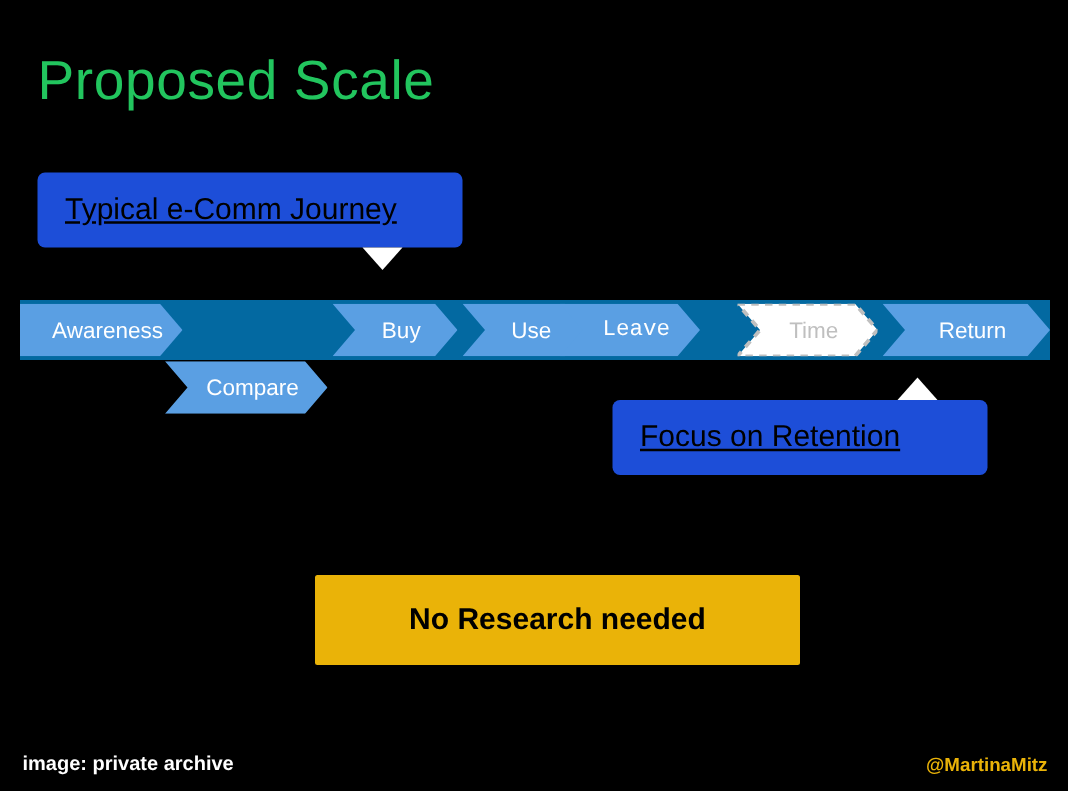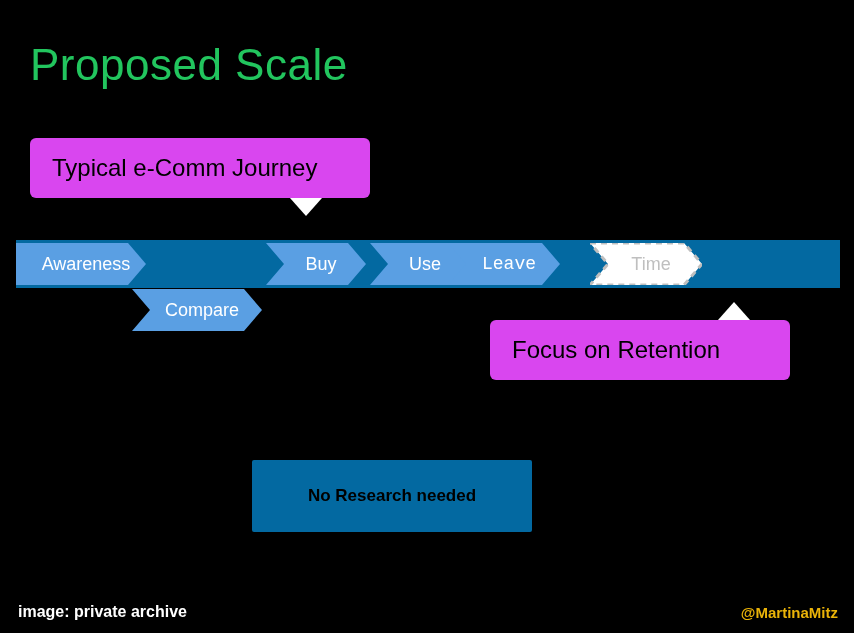--- a/index.html
+++ b/index.html
@@ -14,27 +14,28 @@
   .title {
     color: #22c55e;
     font-size: 44px;
     font-weight: 400;
     position: absolute;
     top: 40px;
     left: 30px;
     letter-spacing: 0.5px;
   }
   .callout {
-    background: #d946ef;
+    background: #1d4ed8;
     color: #000;
     font-size: 24px;
     padding: 16px 22px;
     border-radius: 6px;
     position: absolute;
     box-shadow: 0 2px 6px rgba(0,0,0,0.3);
+    text-decoration: underline;
   }
   .callout-top {
     top: 138px;
     left: 30px;
     width: 340px;
   }
   .callout-top::after {
     content: "";
     position: absolute;
     bottom: -18px;
@@ -87,25 +88,25 @@
   .chev .lbl {
     position: relative;
     z-index: 2;
     padding-left: 10px;
   }
   .chev-time .lbl { color: #bfbfbf; }
   .highlight-btn {
     position: absolute;
     top: 460px;
     left: 252px;
-    width: 280px;
+    width: 388px;
     height: 72px;
-    background: #0369a1;
+    background: #eab308;
     color: #000;
-    font-size: 17px;
+    font-size: 24px;
     font-weight: 700;
     display: flex;
     align-items: center;
     justify-content: center;
     border-radius: 2px;
   }
   .credit {
     position: absolute;
     bottom: 12px;
     left: 18px;
@@ -166,20 +167,26 @@
     <span class="lbl">Leave</span>
   </div>
 
   <div class="chev chev-time" style="left:574px;width:112px;">
     <svg viewBox="0 0 112 42" preserveAspectRatio="none">
         <polygon points="0,0 94,0 112,21 94,42 0,42 18,21" fill="#ffffff" stroke="#bfbfbf" stroke-width="3" stroke-dasharray="6,5"></polygon>
       </svg>
     <span class="lbl">Time</span>
   </div>
 
+  <div class="chev" style="left:690px;width:134px;">
+    <svg viewBox="0 0 134 42" preserveAspectRatio="none">
+        <polygon points="0,0 116,0 134,21 116,42 0,42 18,21" fill="#5a9fe3"></polygon>
+      </svg>
+    <span class="lbl">Return</span>
+  </div>
 
 </div>
 
 <div class="callout callout-bottom">Focus on Retention</div>
 
 <div class="highlight-btn">No Research needed</div>
 
 <div class="credit">image: private archive</div>
 <div class="handle">@MartinaMitz</div>
 

